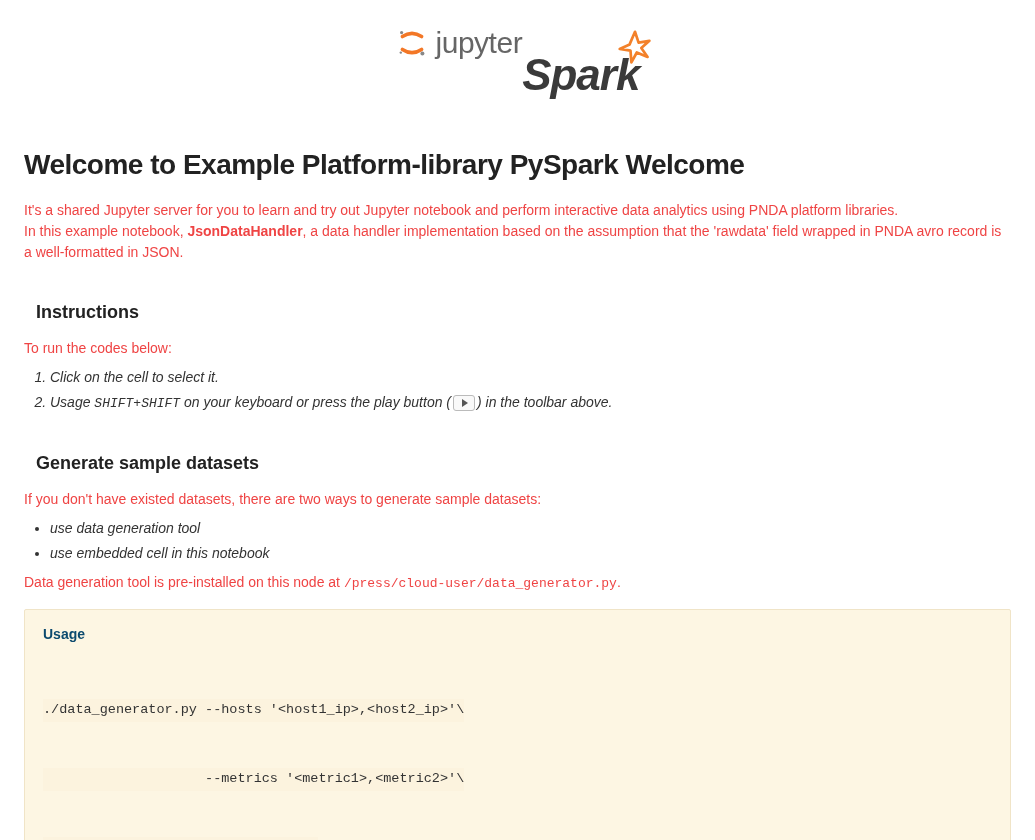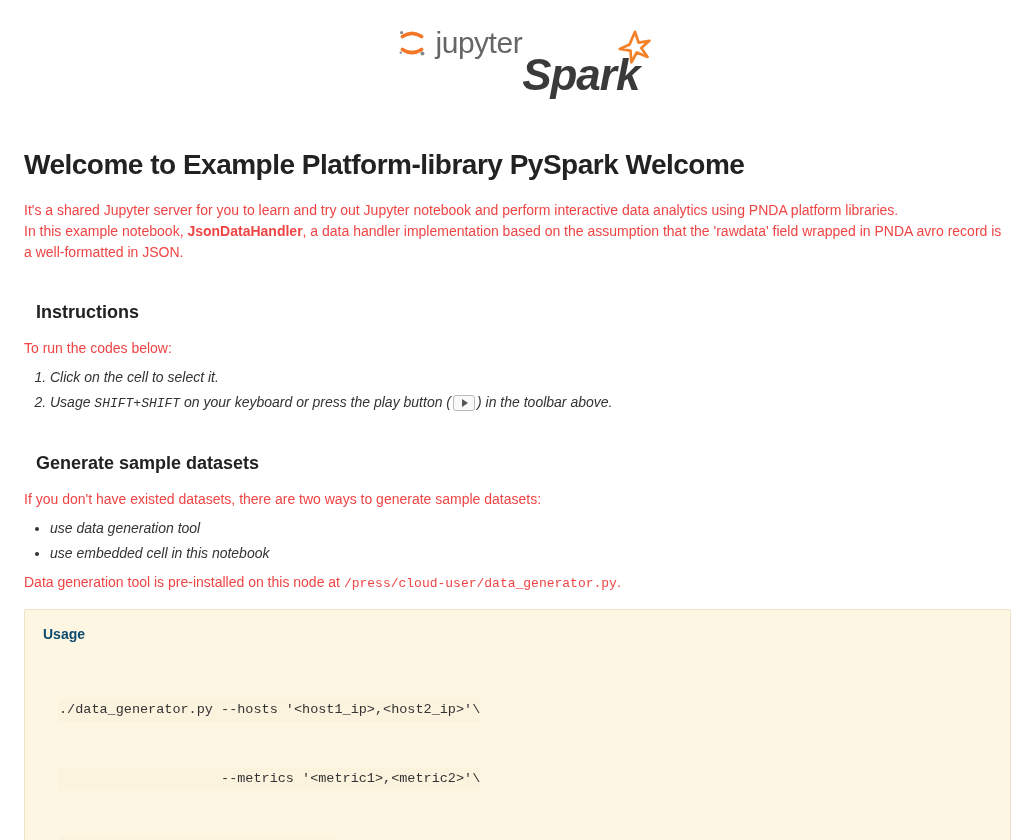--- a/index.html
+++ b/index.html
@@ -119,21 +119,20 @@
     }
     .usage-code {
       font-family: Menlo, Monaco, "Courier New", monospace;
       font-size: 13.5px;
       color: #333;
       line-height: 1.7;
       white-space: pre;
     }
     .usage-code .line {
       display: block;
-      margin-left: 16px;
     }
     .usage-code .hl {
       display: inline-block;
       background: #fcf3de;
     }
   </style>
 </head>
 <body>
 
 <div class="header">

